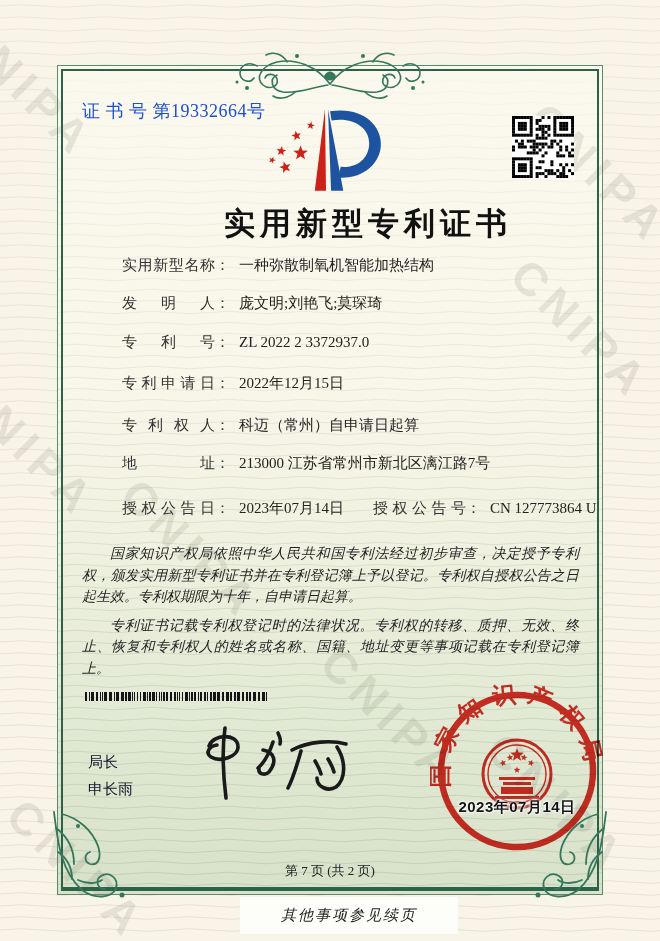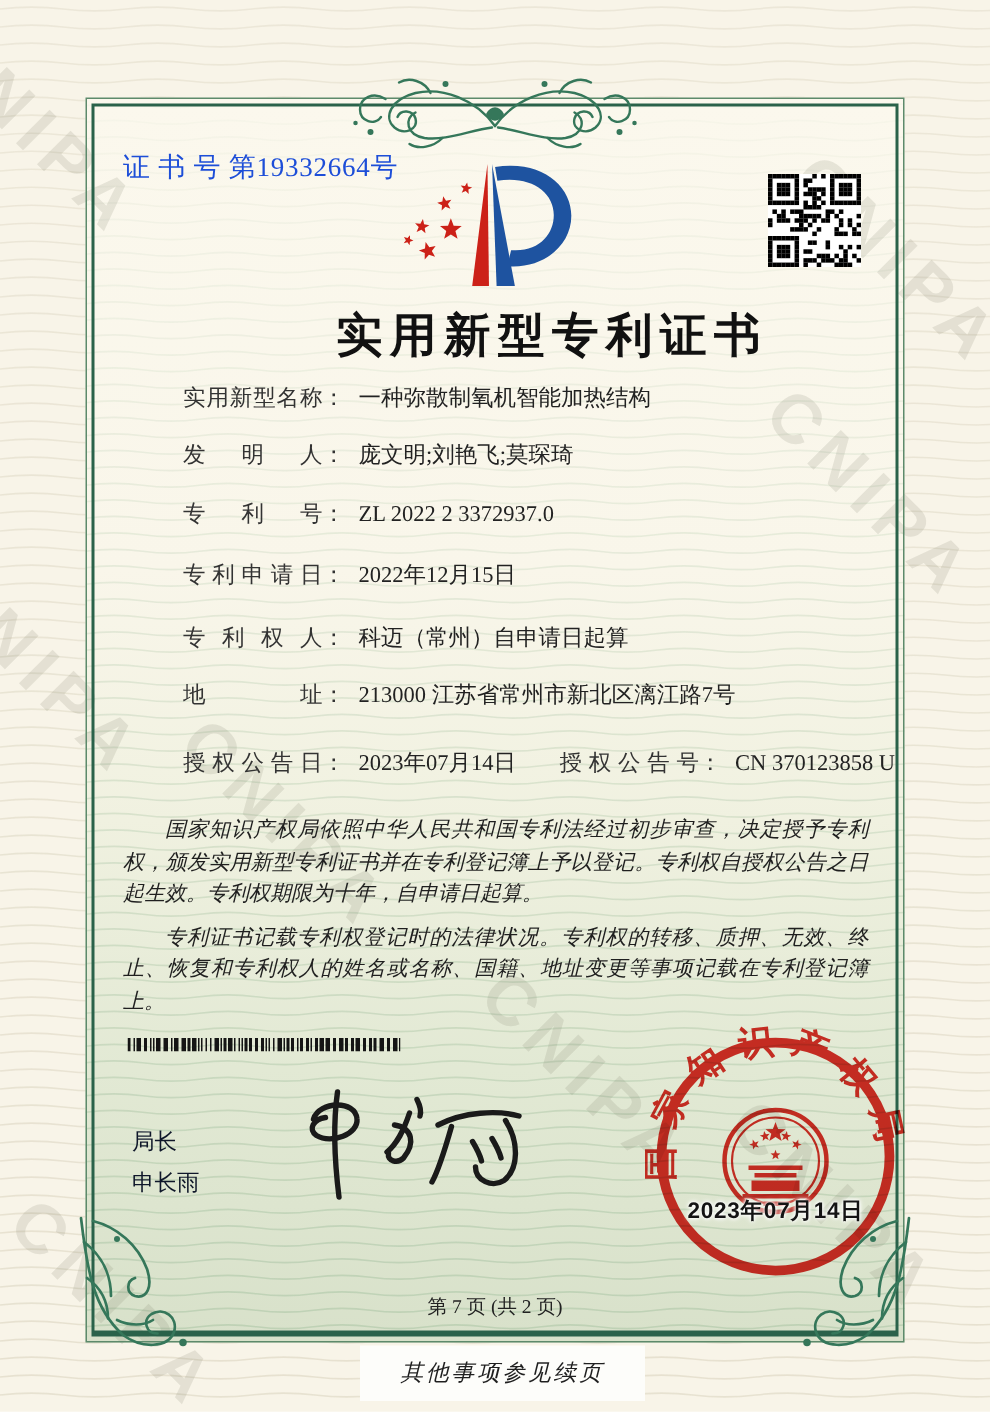--- a/index.html
+++ b/index.html
@@ -73,21 +73,21 @@
     position:absolute;left:446px;top:798px;width:142px;text-align:center;
     font-family:"Liberation Sans","DejaVu Sans",sans-serif;
     font-size:15px;font-weight:bold;color:#141414;letter-spacing:0.5px;
     text-shadow:0 0 2px #fff,0 0 3px #fff,0 0 4px #fff;
   }
   .page-ind{
     position:absolute;left:57px;top:862px;width:546px;text-align:center;
     font-size:13px;color:#222;
   }
   .bottom-tab{
-    position:absolute;left:240px;top:897px;width:190px;height:37px;
+    position:absolute;left:240px;top:897px;width:218px;height:37px;
     background:#fdfdfa;display:flex;align-items:center;justify-content:center;
     font-size:15px;font-style:italic;color:#1f1f1f;letter-spacing:2px;
   }
 </style>
 </head>
 <body>
 
 <svg id="waves-page" class="waves-svg layer" width="660" height="941">
     <path d="M0 6.0 q 21 -2.5 42 0 q 21 2.5 42 0 q 21 -2.5 42 0 q 21 2.5 42 0 q 21 -2.5 42 0 q 21 2.5 42 0 q 21 -2.5 42 0 q 21 2.5 42 0 q 21 -2.5 42 0 q 21 2.5 42 0 q 21 -2.5 42 0 q 21 2.5 42 0 q 21 -2.5 42 0 q 21 2.5 42 0 q 21 -2.5 42 0 q 21 2.5 42 0" fill="none" stroke="#cfc8b0" stroke-opacity="0.281"></path>
     <path d="M0 18.0 q 21 -2.5 42 0 q 21 2.5 42 0 q 21 -2.5 42 0 q 21 2.5 42 0 q 21 -2.5 42 0 q 21 2.5 42 0 q 21 -2.5 42 0 q 21 2.5 42 0 q 21 -2.5 42 0 q 21 2.5 42 0 q 21 -2.5 42 0 q 21 2.5 42 0 q 21 -2.5 42 0 q 21 2.5 42 0 q 21 -2.5 42 0 q 21 2.5 42 0" fill="none" stroke="#cfc8b0" stroke-opacity="0.283"></path>
@@ -538,21 +538,21 @@
     <span class="flabel">专利权人</span><span class="fcolon">：</span><span class="fvalue">科迈（常州）自申请日起算</span>
   </div>
   <div class="frow" style="top:454px">
     <span class="flabel">地址</span><span class="fcolon">：</span><span class="fvalue">213000 江苏省常州市新北区漓江路7号</span>
   </div>
   <div class="frow" style="top:499px;width:497px">
     <span>
       <span class="flabel">授权公告日</span><span class="fcolon">：</span><span class="fvalue">2023年07月14日</span>
     </span>
     <span class="fgroup2">
-      <span class="flabel">授权公告号</span><span class="fcolon">：</span><span class="fvalue">CN 370123858 U</span>
+      <span class="flabel">授权公告号</span><span class="fcolon">：</span><span class="fvalue">CN 127773864 U</span>
     </span>
   </div>
 
   <div class="paras">
     <p>国家知识产权局依照中华人民共和国专利法经过初步审查，决定授予专利权，颁发实用新型专利证书并在专利登记簿上予以登记。专利权自授权公告之日起生效。专利权期限为十年，自申请日起算。</p>
     <p>专利证书记载专利权登记时的法律状况。专利权的转移、质押、无效、终止、恢复和专利权人的姓名或名称、国籍、地址变更等事项记载在专利登记簿上。</p>
   </div>
 
   <svg class="barcode" id="barcode-svg" viewBox="0 0 182 9" preserveAspectRatio="none">
       <rect x="0" y="0" width="2" height="9" fill="#151515"></rect>

